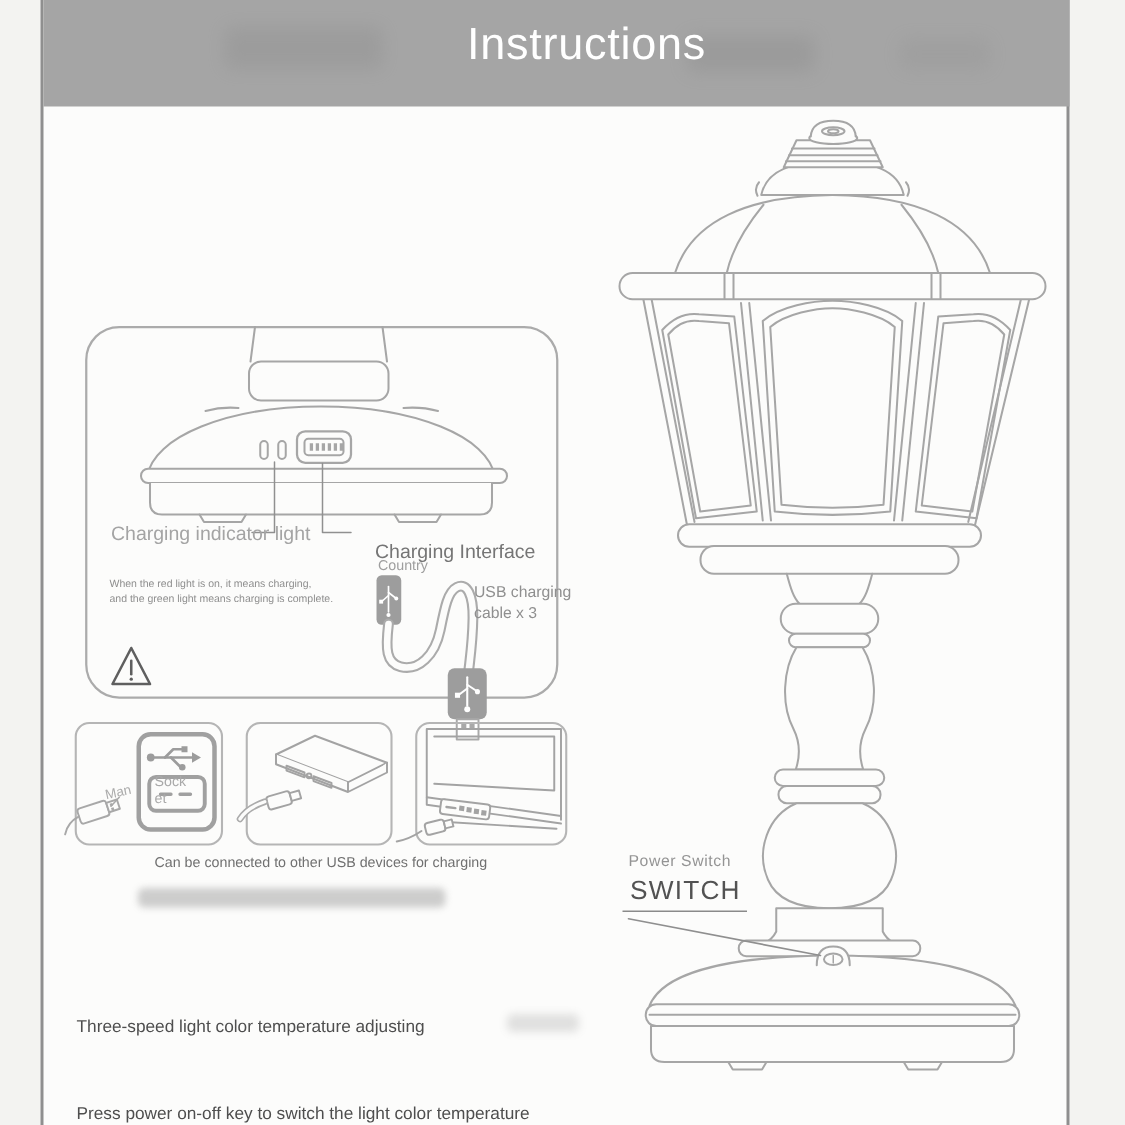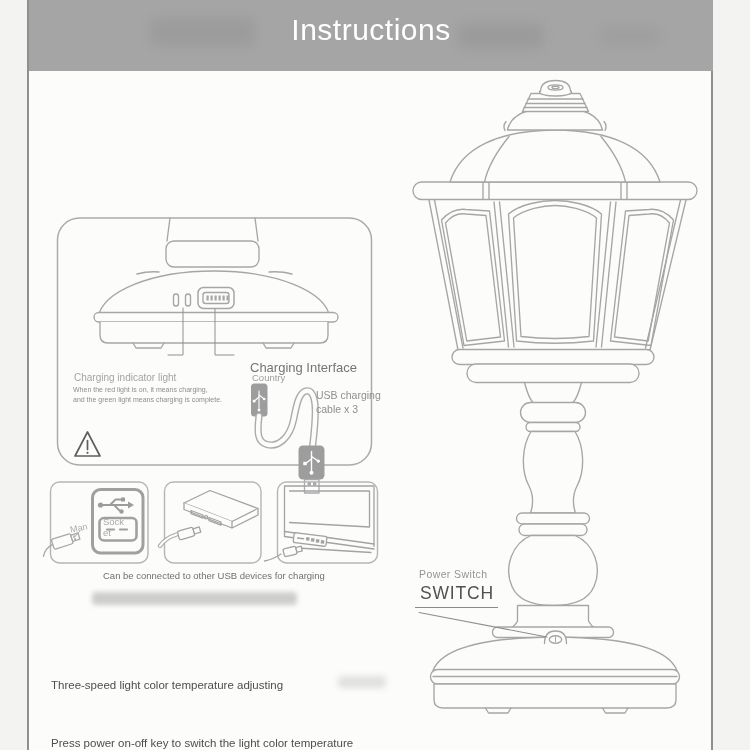--- a/index.html
+++ b/index.html
@@ -2,30 +2,30 @@
 <html><head>
 <meta charset="utf-8">
 <style>
   html,body{margin:0;padding:0;}
   body{width:750px;height:750px;background:#f3f3f1;font-family:"Liberation Sans",sans-serif;}
   .screen{position:relative;width:750px;height:750px;overflow:hidden;}
   .sheet{position:absolute;left:27px;top:0;width:686px;height:750px;background:#fcfcfb;
          border-left:2px solid #8f8f8f;border-right:2px solid #8f8f8f;box-sizing:border-box;}
   .header{position:absolute;left:29px;top:0;width:684px;height:71px;background:#a5a5a5;}
   .title{position:absolute;left:29px;top:13px;width:684px;text-align:center;color:#ffffff;
-         font-size:30px;letter-spacing:0.5px;}
+         font-size:30px;letter-spacing:0.5px;padding-left:20px;}
   .wm{position:absolute;background:#7d7d7d;filter:blur(6px);border-radius:4px;}
   .wm1{left:150px;top:18px;width:105px;height:28px;opacity:.22;}
   .wm2{left:458px;top:24px;width:85px;height:24px;opacity:.25;}
   .wm3{left:600px;top:26px;width:60px;height:20px;opacity:.14;}
   .wm4{left:92px;top:592px;width:205px;height:13px;opacity:.42;filter:blur(2.5px);background:#8d8d8d;}
   .wm5{left:338px;top:676px;width:48px;height:12px;opacity:.22;filter:blur(3px);}
   svg.art{position:absolute;left:0;top:0;}
   .t{position:absolute;white-space:pre;}
-  .t-indicator{left:74px;top:348px;font-size:10px;color:#a4a4a4;margin-top:24px;}
+  .t-indicator{left:74px;top:348px;font-size:13px;color:#a4a4a4;}
   .t-interface{left:250px;top:348px;font-size:13px;color:#757575;margin-top:12px;}
   .t-note{left:73px;top:385px;font-size:7px;line-height:9.5px;color:#8e8e8e;}
   .t-warning{left:104px;top:428px;font-size:9px;line-height:14.5px;color:#bdbdbd;letter-spacing:.3px;}
   .t-country{left:252px;top:372px;font-size:9.5px;color:#9e9e9e;}
   .t-cablelabel{left:316px;top:389px;width:68px;font-size:10.5px;line-height:13.5px;color:#8f8f8f;white-space:normal;}
   .t-man{left:70px;top:523px;font-size:9px;color:#ababab;transform:rotate(-12deg);}
   .t-socket{left:103px;top:516px;width:25px;font-size:9.5px;line-height:11px;color:#a9a9a9;
             word-break:break-all;white-space:normal;}
   .t-caption{left:75px;top:570px;font-size:9.5px;color:#707070;margin-left:28px;}
   .t-powerswitch{left:419px;top:568px;font-size:10.5px;color:#949494;letter-spacing:.4px;}

